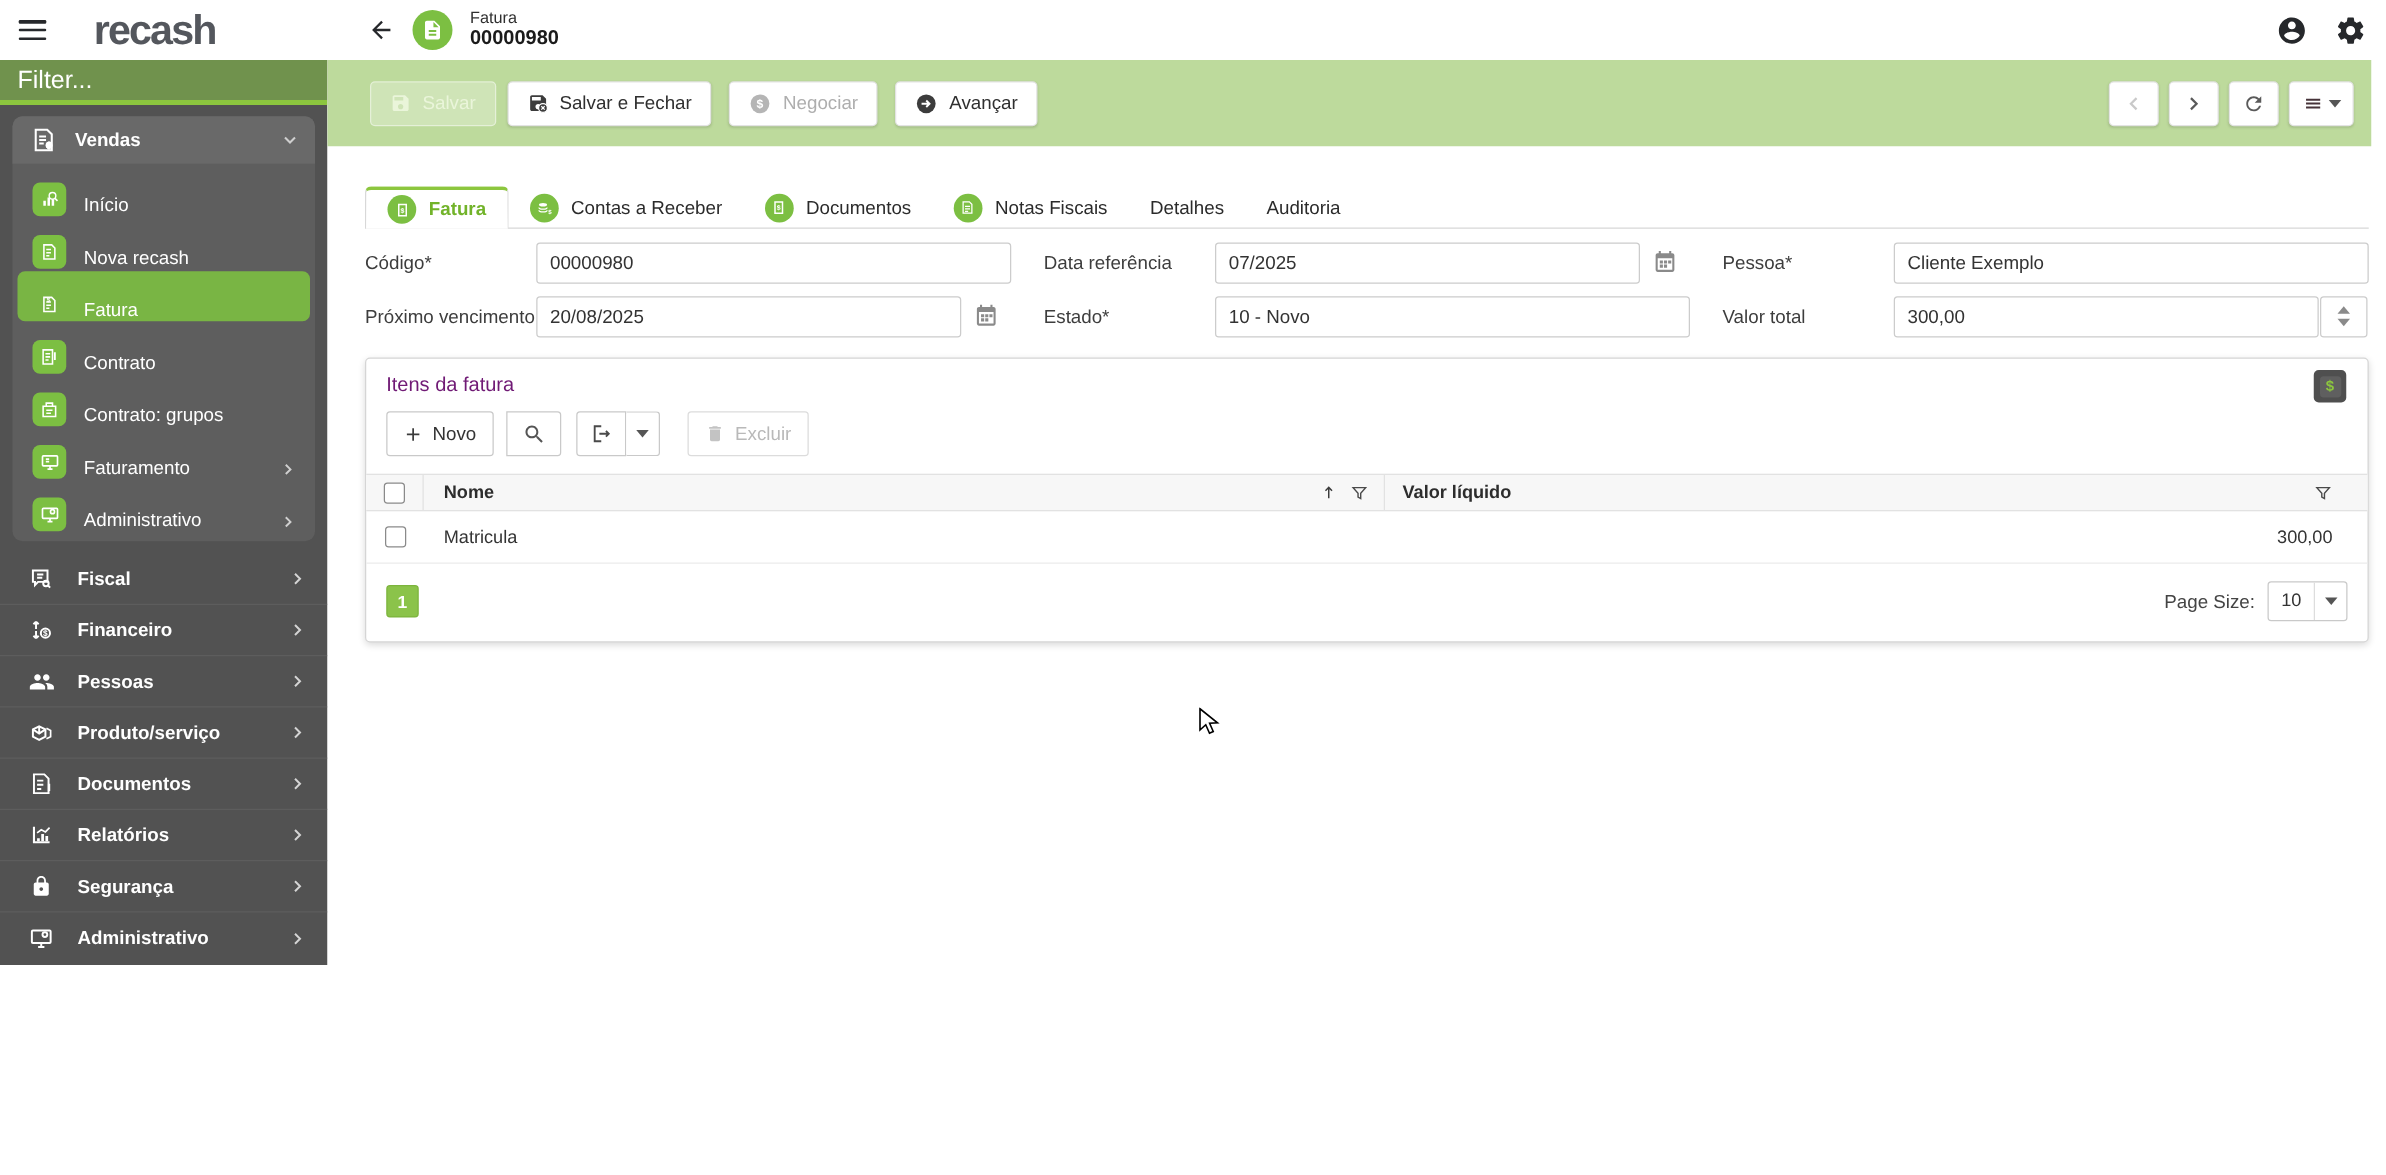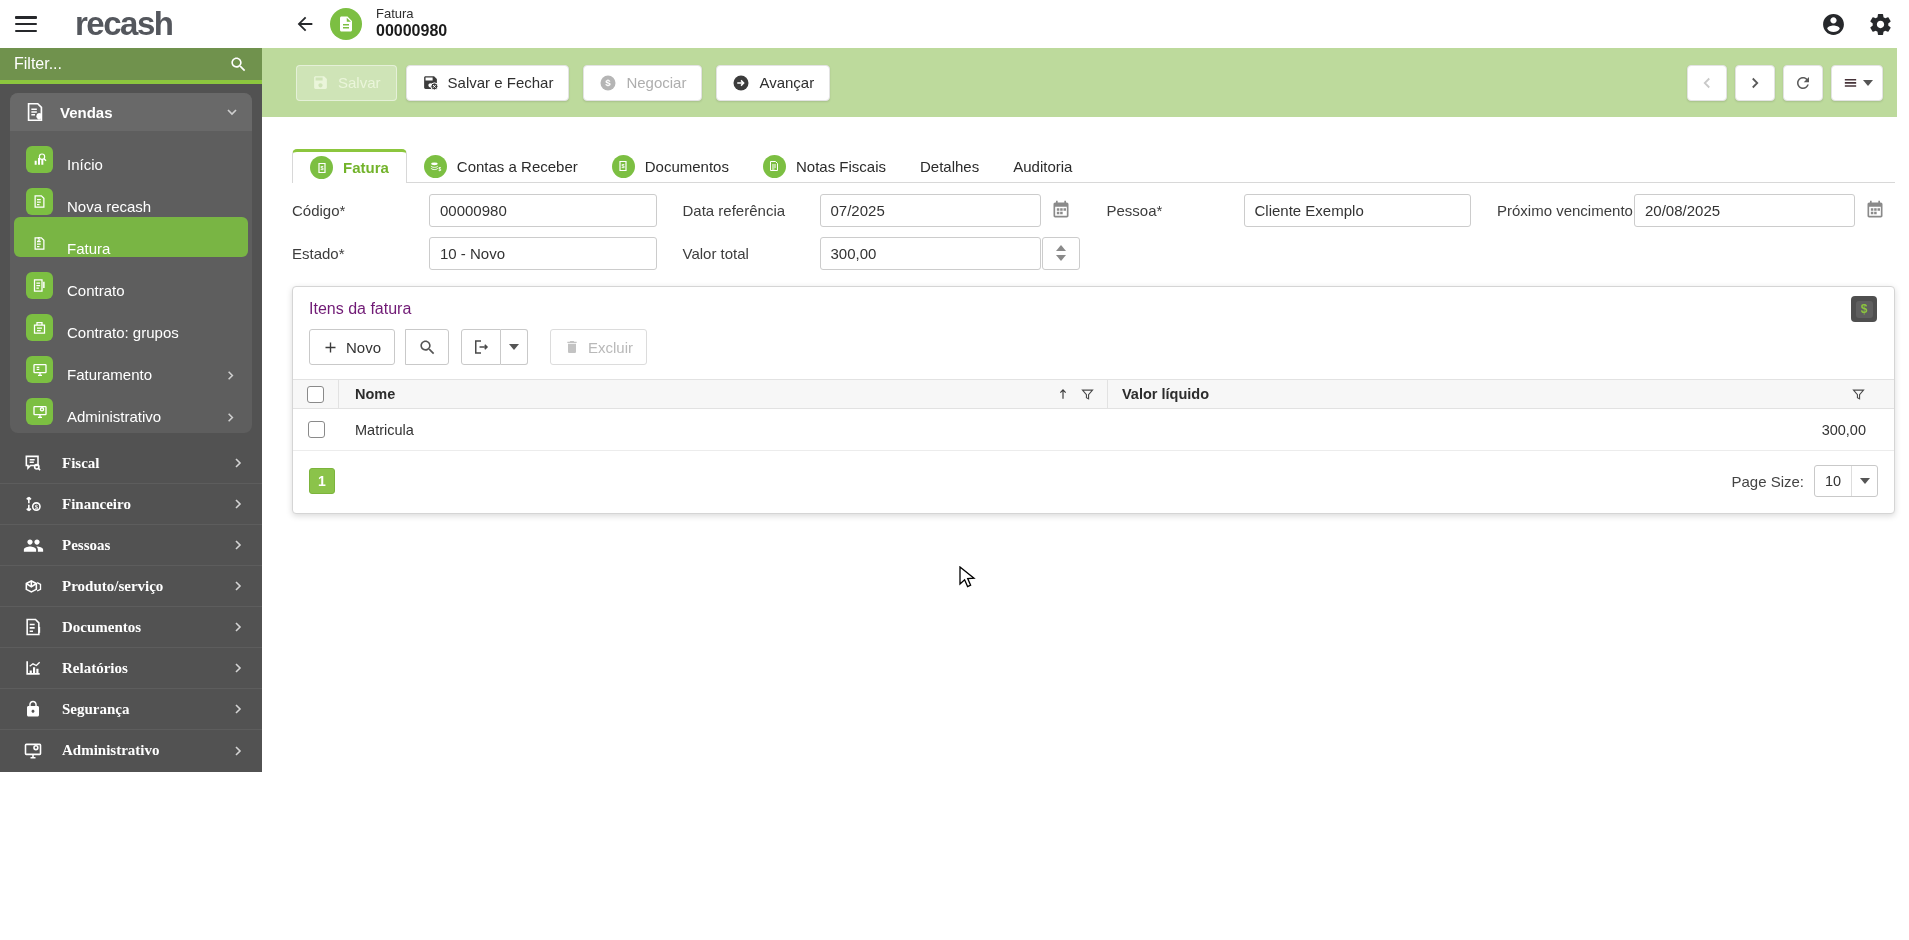--- a/index.html
+++ b/index.html
@@ -22,38 +22,38 @@
   .title-small { font-size:13px; color:#2f2f2f; }
   .title-big { font-size:16px; font-weight:bold; color:#1b1b1b; }
   .topbar-right { margin-left:auto; display:flex; align-items:center; gap:22px; margin-right:16px; }
   .topbar-right svg { cursor:pointer; }
 
   
   .sidebar { position:absolute; left:0; top:48px; width:262px; height:724px; background:#525252; }
   .filterbar { height:36px; background:#70924d; display:flex; align-items:center; padding:0 14px;
     border-bottom:4px solid #8cc63e; }
   .filterbar input { flex:1; background:transparent; border:none; outline:none; color:#fff;
-    font-size:16px; font-family:inherit; }
+    font-size:20px; font-family:inherit; }
   .filterbar input::placeholder { color:#fff; opacity:1; }
   .menu-group { margin:9px 10px 10px 10px; background:#5e5e5e; border-radius:8px; padding-bottom:6px; }
   .group-header { height:38px; background:#696969; border-radius:8px 8px 0 0; display:flex;
     align-items:center; padding:0 12px 0 14px; cursor:pointer; }
   .group-header .lbl { color:#fff; font-size:15px; font-weight:bold; margin-left:14px;text-align:center; }
   .group-header .chev { margin-left:auto; }
   .sub-item { height:40px; display:flex; align-items:flex-end; padding:0 10px 0 12px; margin:2px 4px;
     border-radius:6px; cursor:pointer; }
   .sub-item.active { background:#79b544; }
   .sub-item .s-icon { width:27px; height:27px; border-radius:6px; background:#7cbf42;
     display:flex; align-items:center; justify-content:center; flex:none; }
   .sub-item.active .s-icon { background:transparent; }
   .sub-item .lbl { color:#fff; font-size:15px; margin-left:14px; }
   .sub-item .chev { margin-left:auto; }
   .top-items { margin-top:10px; }
   .top-item { height:41px; display:flex; align-items:center; padding:0 16px 0 20px;
-    border-bottom:1px solid #5d5d5d; cursor:pointer;font-family:Liberation Serif, serif; }
+    border-bottom:1px solid #5d5d5d; cursor:pointer; }
   .top-item:last-child { border-bottom:none; }
   .top-item .t-icon { width:26px; display:flex; justify-content:center; }
   .top-item .lbl { color:#fff; font-size:15px; font-weight:bold; margin-left:16px; }
   .top-item .chev { margin-left:auto; }
 
   
   .main { position:absolute; left:262px; top:48px; width:1647px; height:892px; background:#fff; }
   .action-bar { height:69px; width:1635px; background:#bdda9c; display:flex; align-items:center;
     padding:0 14px 0 34px; }
   .abtn { height:36px; border-radius:4px; background:#fff; border:1px solid #e3e3e3;
@@ -76,21 +76,21 @@
     border-bottom:1px solid #d8d8d8; }
   .tab { height:32px; display:flex; align-items:center; gap:10px; padding:0 17px;
     font-size:15px; color:#2b2b2b; cursor:pointer; position:relative; }
   .tab.active { background:#fff; border:1px solid #d8d8d8; border-bottom:none;
     border-top:3px solid #8cc63e; border-radius:5px 5px 0 0; color:#72b32a; font-weight:bold;
     margin-bottom:-1px; height:34px; }
   .tab-icon { width:23px; height:23px; border-radius:50%; background:#7cbf42; display:flex;
     align-items:center; justify-content:center; flex:none; }
 
   
-  .form-grid { margin-top:10px; display:grid; grid-template-columns:1fr 1fr 1fr 1fr; column-gap:26px; row-gap:9px; }
+  .form-grid { margin-top:10px; display:grid; grid-template-columns:1fr 1fr 1fr; column-gap:26px; row-gap:9px; }
   .field { display:flex; align-items:center; height:34px; }
   .field .flabel { width:137px; flex:none; font-size:15px; color:#3d3d3d; }
   .field input { flex:1; height:33px; border:1px solid #ccc; border-radius:3px; padding:0 10px;
     font-size:15px; color:#333; font-family:inherit; outline:none; min-width:0; }
   .suffix { width:40px; flex:none; display:flex; align-items:center; justify-content:center; }
   .spinner { width:38px; height:33px; border:1px solid #ccc; border-radius:3px; background:#fff;
     display:flex; flex-direction:column; align-items:center; justify-content:center; gap:4px; cursor:pointer; }
   .tri-up { width:0; height:0; border-left:5px solid transparent; border-right:5px solid transparent;
     border-bottom:6px solid #8a8a8a; }
   .tri-down { width:0; height:0; border-left:5px solid transparent; border-right:5px solid transparent;

